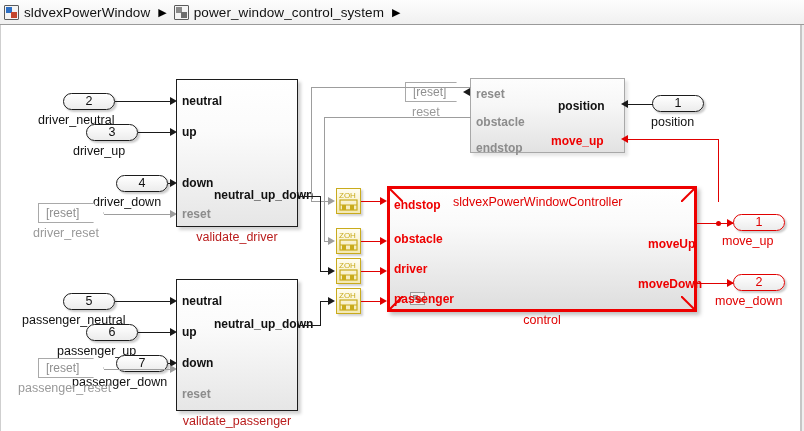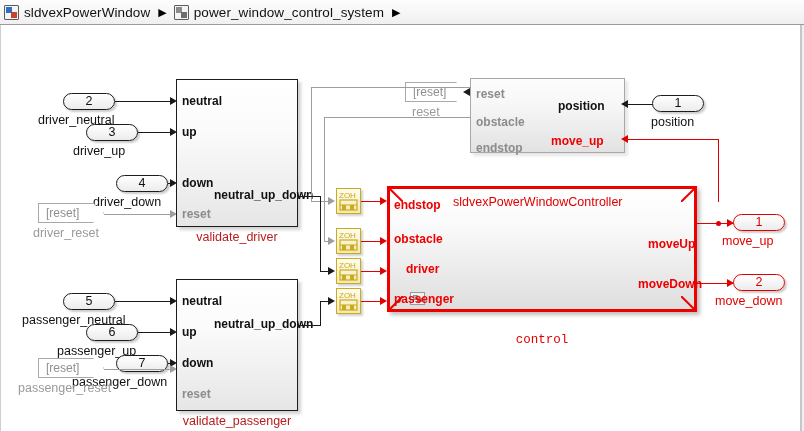--- a/index.html
+++ b/index.html
@@ -326,26 +326,26 @@
     <div class="corner" style="right:-1px;bottom:-1px;">
         <i style="transform:rotate(45deg);left:-4px;top:6px;"></i>
       </div>
     <div class="mdlref-icon" style="left:20px;bottom:4px;">
       <span class="s1"></span>
         <span class="s2"></span>
     </div>
   </div>
   <div class="port-lbl red" style="left:394px;top:174px;">endstop</div>
   <div class="port-lbl red" style="left:394px;top:208px;">obstacle</div>
-  <div class="port-lbl red" style="left:394px;top:238px;margin-left:12px;">driver</div>
+  <div class="port-lbl red" style="left:394px;top:238px;">driver</div>
   <div class="port-lbl red" style="left:394px;top:268px;">passenger</div>
   <div class="blk-name red" style="left:453px;top:170px;">sldvexPowerWindowController</div>
   <div class="port-lbl red" style="left:648px;top:193px;margin-top:20px;">moveUp</div>
   <div class="port-lbl red" style="left:638px;top:253px;">moveDown</div>
-  <div class="blk-name red" style="left:387px;top:308px;width:310px;font-family:Liberation Mono, monospace;">control</div>
+  <div class="blk-name red" style="left:387px;top:288px;width:310px;">control</div>
 
   <div class="ln h red" style="left:697px;top:198px;width:36px;"></div>
   <div class="dot red" style="left:716px;top:195.5px;"></div>
   <div class="arrow red" style="left:727px;top:193.5px;"></div>
   <div class="inport red" style="left:733px;top:189px;">1</div>
   <div class="sig-lbl red" style="left:722px;top:210px;">move_up</div>
 
   <div class="ln h red" style="left:697px;top:258px;width:36px;"></div>
   <div class="arrow red" style="left:727px;top:253.5px;"></div>
   <div class="inport red" style="left:733px;top:249px;">2</div>

